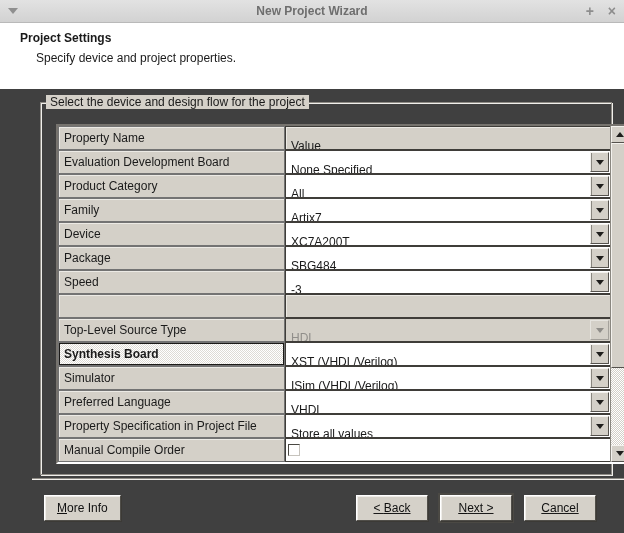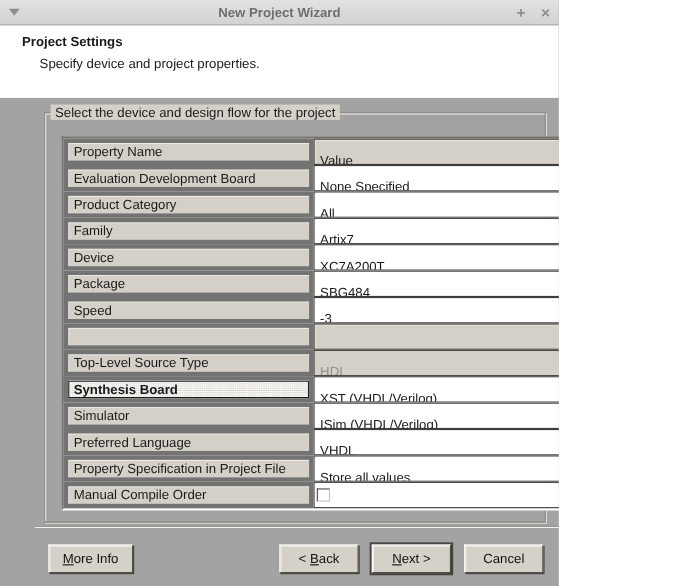--- a/index.html
+++ b/index.html
@@ -1,17 +1,17 @@
 <!DOCTYPE html>
 <html><head>
 <meta charset="utf-8">
 <style>
   html,body{margin:0;padding:0;}
   body{font-family:"Liberation Sans",sans-serif;font-size:12px;color:#1a1a1a;background:#fff;}
-  .window{position:relative;width:508px;height:533px;background:#a3a3a3;overflow:hidden;}
+  .window{position:relative;width:624px;height:533px;background:#404040;overflow:hidden;}
 
   
   .titlebar{height:22px;background:linear-gradient(#e2e2e2,#d2d2d2);border-bottom:1px solid #b9b9b9;
     display:flex;align-items:center;position:relative;}
   .titlebar .title{position:absolute;left:0;right:0;text-align:center;font-weight:bold;color:#6e6e6e;}
   .tb-menu{margin-left:8px;width:0;height:0;border-left:5px solid transparent;border-right:5px solid transparent;
     border-top:6px solid #8f8f8f;cursor:default;z-index:2;}
   .tb-right{position:absolute;right:6px;top:0;height:22px;display:flex;align-items:center;gap:10px;z-index:2;}
   .tb-btn{color:#8d8d8d;font-weight:bold;font-size:14px;line-height:14px;padding:0 2px;}
 
@@ -25,21 +25,21 @@
   .groupbox{position:relative;margin:13px 12px 0 8px;height:373px;box-sizing:border-box;
     border:1px solid #8f8c86;box-shadow:inset 1px 1px 0 #f1efeb,1px 1px 0 #f1efeb;}
   .groupbox .legend{position:absolute;top:-8px;left:5px;background:#d5d1c9;padding:0 4px;}
 
   
   .table-outer{position:absolute;left:15px;top:21px;width:574px;height:340px;box-sizing:border-box;
     background:#d4d0c8;border:2px solid;border-color:#76736e #ffffff #ffffff #76736e;}
   .tbody{position:absolute;left:0;top:0;right:17px;bottom:0;display:flex;flex-direction:column;}
   .trow{display:flex;height:24px;min-height:0;box-sizing:border-box;flex:0 0 24px;}
   .trow.grow{flex:1 1 auto;}
-  .pcell{width:227px;box-sizing:border-box;background:#d4d0c8;border:4px solid #737373;
+  .pcell{width:227px;box-sizing:border-box;background:#d4d0c8;border:1px solid #737373;
     box-shadow:inset 1px 1px 0 #eceae5;padding:0 5px;display:flex;align-items:center;
     white-space:nowrap;overflow:hidden;}
   .vcell{flex:1;box-sizing:border-box;border:1px solid #3f3d39;background:#ffffff;
     display:flex;align-items:center;position:relative;overflow:hidden;}
   .vtext{padding-left:5px;white-space:nowrap;margin-top:16px;}
   .hdr .pcell,.hdr .vcell{background:#d4d0c8;box-shadow:inset 1px 1px 0 #eceae5;}
   .hdr .vcell .vtext{padding-left:5px;}
   .dd-btn{position:absolute;right:1px;top:1px;bottom:1px;width:17px;background:#d4d0c8;
     border:1px solid;border-color:#f4f2ee #55524d #55524d #f4f2ee;box-shadow:1px 0 0 #8a8780 inset;
     display:flex;align-items:center;justify-content:center;}
@@ -71,21 +71,21 @@
   .sb-track{flex:1 1 auto;background:repeating-conic-gradient(#ffffff 0 25%,#d4d0c8 0 50%) 0 0/2px 2px;}
 
   
   .hsep{margin-top:3px;height:0;border-top:1px solid #8f8c86;border-bottom:1px solid #f3f1ed;}
   .btn-row{display:flex;align-items:center;padding:15px 12px 0 12px;}
   .btn{height:26px;box-sizing:border-box;background:#d5d1c9;color:#111;
     border:1px solid;border-color:#ffffff #504e49 #504e49 #ffffff;
     box-shadow:1px 1px 0 #3c3a36,inset 1px 1px 0 #efede9;
     display:flex;align-items:center;justify-content:center;padding:0 12px;min-width:72px;}
   .btn.default{box-shadow:1px 1px 0 #3c3a36,inset 1px 1px 0 #efede9,0 0 0 2px #4b4944;}
-  .btn-group{margin-left:auto;display:flex;gap:12px;margin-right:2px;}
+  .btn-group{margin-left:auto;display:flex;gap:12px;margin-right:16px;text-decoration:underline;}
   .mn{text-decoration:underline;}
 </style>
 </head>
 <body>
 
 <div class="window">
 
   <div class="titlebar">
     <span class="title">New Project Wizard</span>
     <span class="tb-menu"></span>

